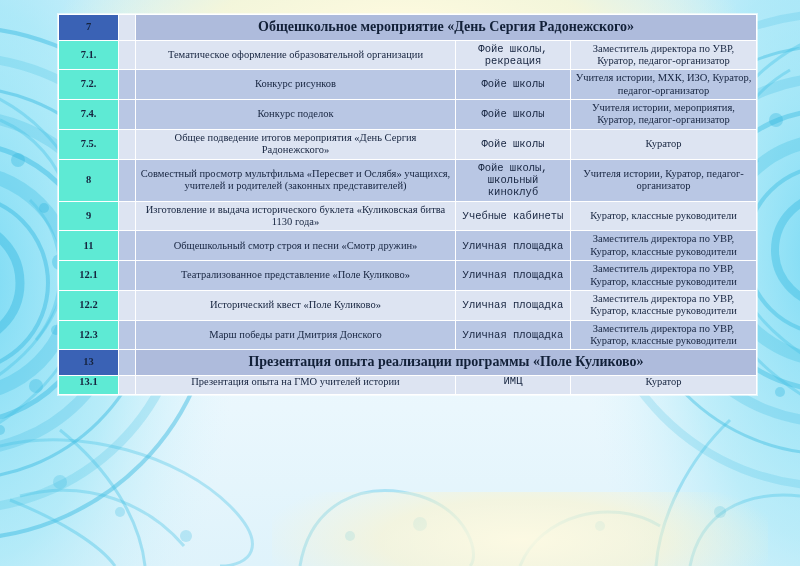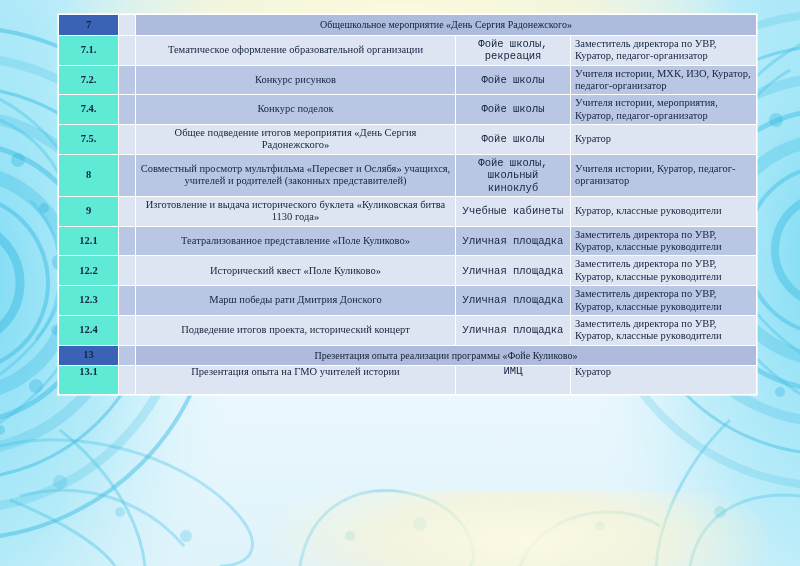--- a/index.html
+++ b/index.html
@@ -56,31 +56,31 @@
     font-size:10.5px;
   }
   tr.lite td.gap{background:#dde4f2;}
   tr.dark td.gap{background:#b9c7e4;}
 
   tr.lite td.body{background:#dde4f2;}
   tr.dark td.body{background:#b9c7e4;}
 
   td.act{text-align:center;padding-left:7px;}
   td.loc{text-align:center;font-family:Liberation Mono, monospace;}
-  td.resp{text-align:left;}
+  td.resp{text-align:center;}
 
   
   tr.section td.sec{
-    background:#aebbdc;text-align:center;font-weight:normal;font-size:10px;
+    background:#aebbdc;text-align:center;font-weight:bold;font-size:14px;
     color:#122038;padding:4px 4px;
   }
   tr.section td.num{background:#3a62b5;}
 
   
-  tr.tight td{padding-top:0px;padding-bottom:16px;line-height:1.12;}
+  tr.tight td{padding-top:0px;padding-bottom:6px;line-height:1.12;}
 </style>
 </head>
 <body>
 
 <div id="bg">
   <div class="base"></div>
 
   <svg class="ornament" width="300" height="566" viewBox="0 0 300 566" style="left:-60px;top:0;">
     <defs>
       <radialGradient id="gl" cx="10%" cy="50%" r="90%">
@@ -232,51 +232,51 @@
           <td class="body resp">Учителя истории, Куратор, педагог-организатор</td>
         </tr>
         <tr class="lite">
           <td class="num">9</td>
           <td class="gap body"></td>
           <td class="body act">Изготовление и выдача исторического буклета «Куликовская битва 1130 года»</td>
           <td class="body loc">Учебные кабинеты</td>
           <td class="body resp">Куратор, классные руководители</td>
         </tr>
         <tr class="dark">
+          <td class="num">11</td>
+          <td class="gap body"></td>
+          <td class="body act">Общешкольный смотр строя и песни «Смотр дружин»</td>
+          <td class="body loc">Уличная площадка</td>
+          <td class="body resp">Заместитель директора по УВР, Куратор, классные руководители</td>
+        </tr>
+        <tr class="dark">
           <td class="num">12.1</td>
           <td class="gap body"></td>
           <td class="body act">Театрализованное представление «Поле Куликово»</td>
           <td class="body loc">Уличная площадка</td>
           <td class="body resp">Заместитель директора по УВР, Куратор, классные руководители</td>
         </tr>
         <tr class="lite">
           <td class="num">12.2</td>
           <td class="gap body"></td>
           <td class="body act">Исторический квест «Поле Куликово»</td>
           <td class="body loc">Уличная площадка</td>
           <td class="body resp">Заместитель директора по УВР, Куратор, классные руководители</td>
         </tr>
         <tr class="dark">
           <td class="num">12.3</td>
           <td class="gap body"></td>
           <td class="body act">Марш победы рати Дмитрия Донского</td>
-          <td class="body loc">Уличная площадка</td>
-          <td class="body resp">Заместитель директора по УВР, Куратор, классные руководители</td>
-        </tr>
-        <tr class="lite">
-          <td class="num">12.4</td>
-          <td class="gap body"></td>
-          <td class="body act">Подведение итогов проекта, исторический концерт</td>
           <td class="body loc">Уличная площадка</td>
           <td class="body resp">Заместитель директора по УВР, Куратор, классные руководители</td>
         </tr>
         <tr class="dark section">
           <td class="num">13</td>
           <td class="gap body"></td>
-          <td class="sec" colspan="3">Презентация опыта реализации программы «Фойе Куликово»</td>
+          <td class="sec" colspan="3">Презентация опыта реализации программы «Поле Куликово»</td>
         </tr>
         <tr class="lite tight">
           <td class="num">13.1</td>
           <td class="gap body"></td>
           <td class="body act">Презентация опыта на ГМО учителей истории</td>
           <td class="body loc">ИМЦ</td>
           <td class="body resp">Куратор</td>
         </tr>
       </tbody>
   </table>

